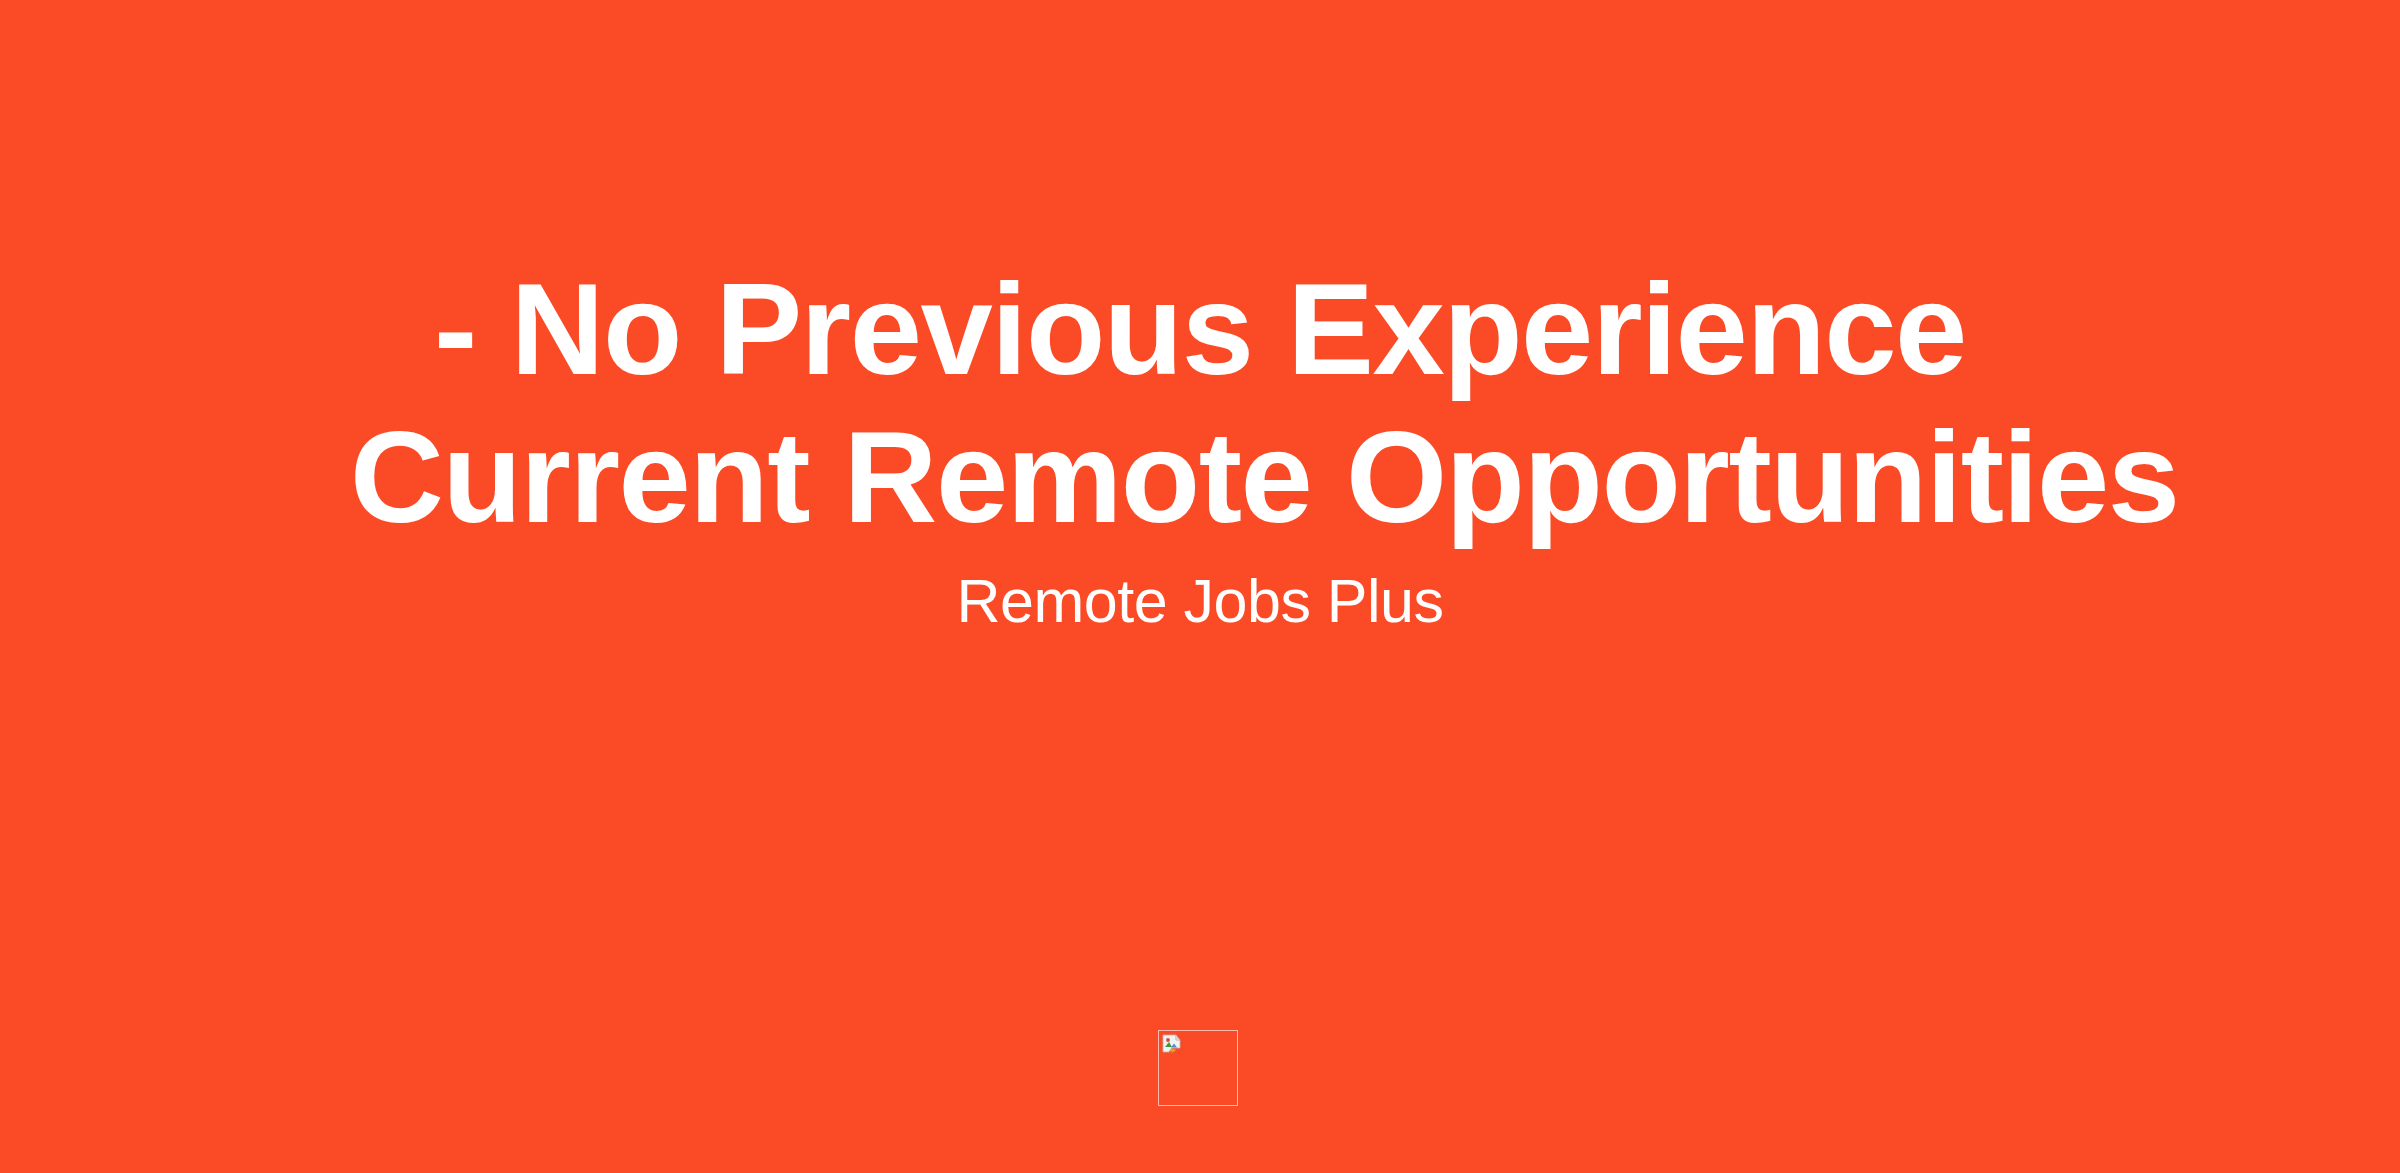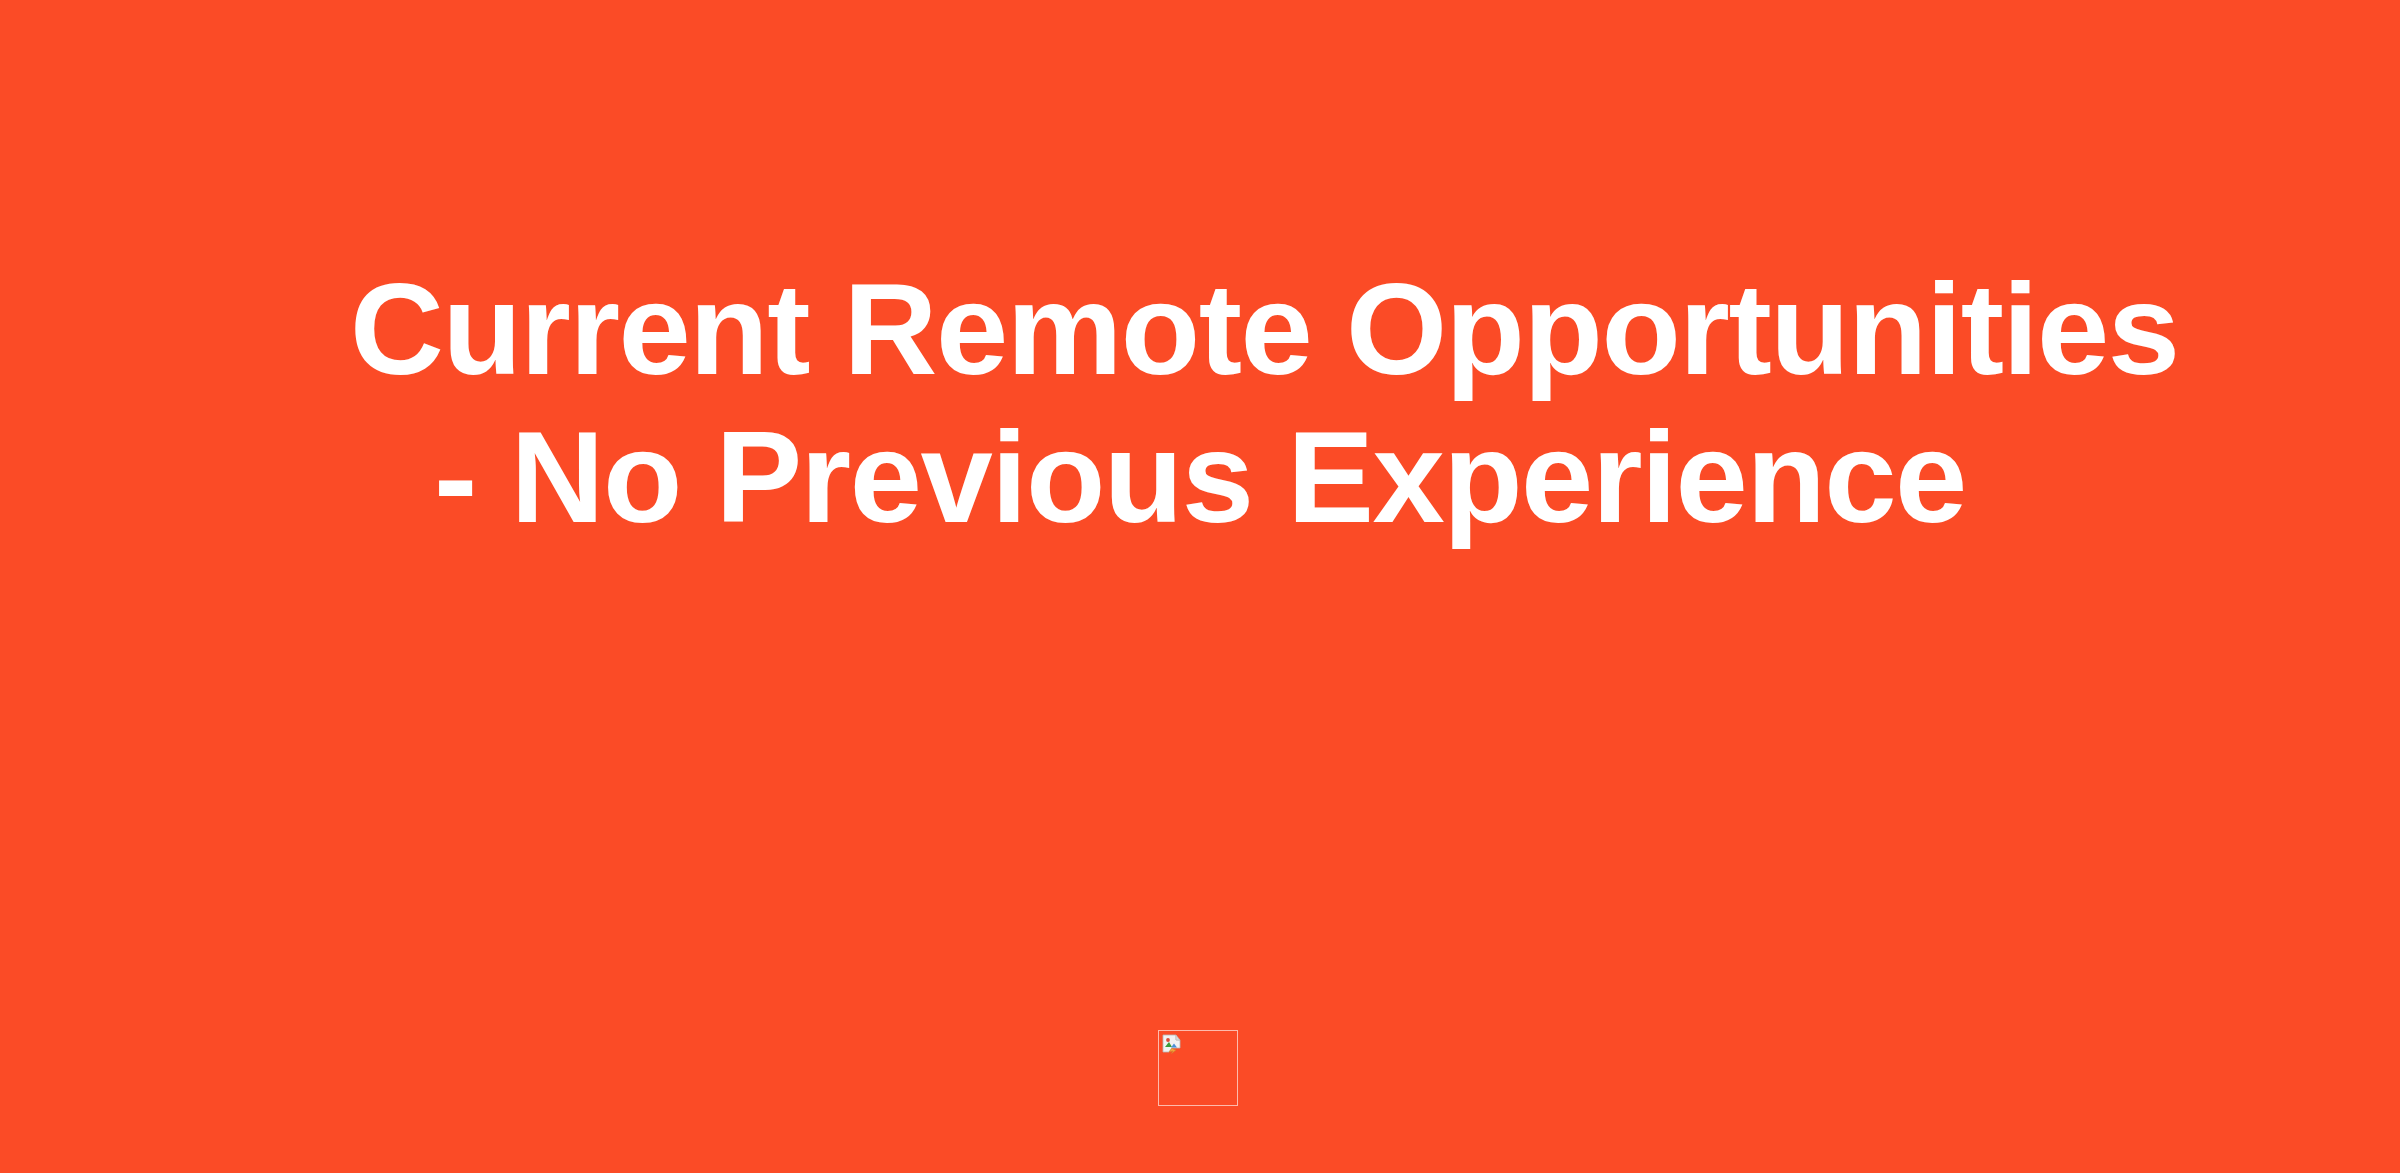--- a/index.html
+++ b/index.html
@@ -87,24 +87,25 @@
   }
 </style>
 </head>
 <body>
 
 <div id="page">
 
   <div class="hero">
 
     <h1 class="headline">
+      <span class="hl-line">- No Previous Experience</span>
       <span class="hl-line">Current Remote Opportunities</span>
-      <span class="hl-line">- No Previous Experience</span>
     </h1>
 
+    <div class="subtitle">Remote Jobs Plus</div>
 
   </div>
 
   <div class="broken-image">
     <svg class="broken-glyph" viewBox="0 0 22 20" xmlns="http://www.w3.org/2000/svg">
 
       <path d="M1 1 H14 L14 6 L18 6 L18 14 L10 14 L7 18 L1 18 Z" fill="#f2f2f2" stroke="#b8b8b8" stroke-width="0.8"></path>
       <path d="M14 1 L18 6 L14 6 Z" fill="#dcdcdc" stroke="#b8b8b8" stroke-width="0.6"></path>
 
       <circle cx="6" cy="6" r="1.9" fill="#d84a38"></circle>

